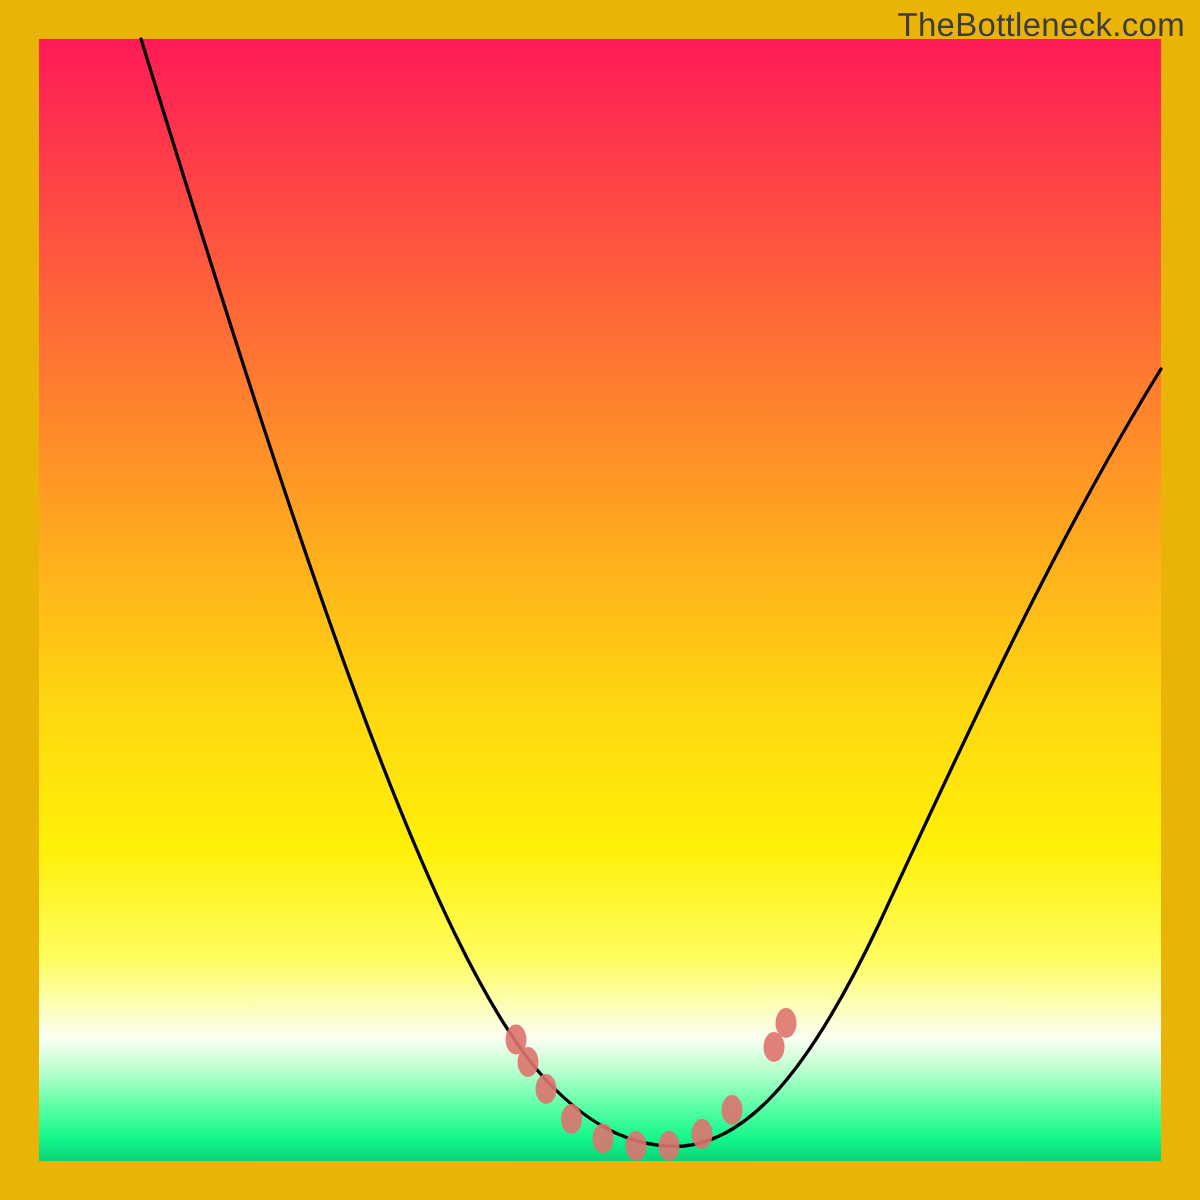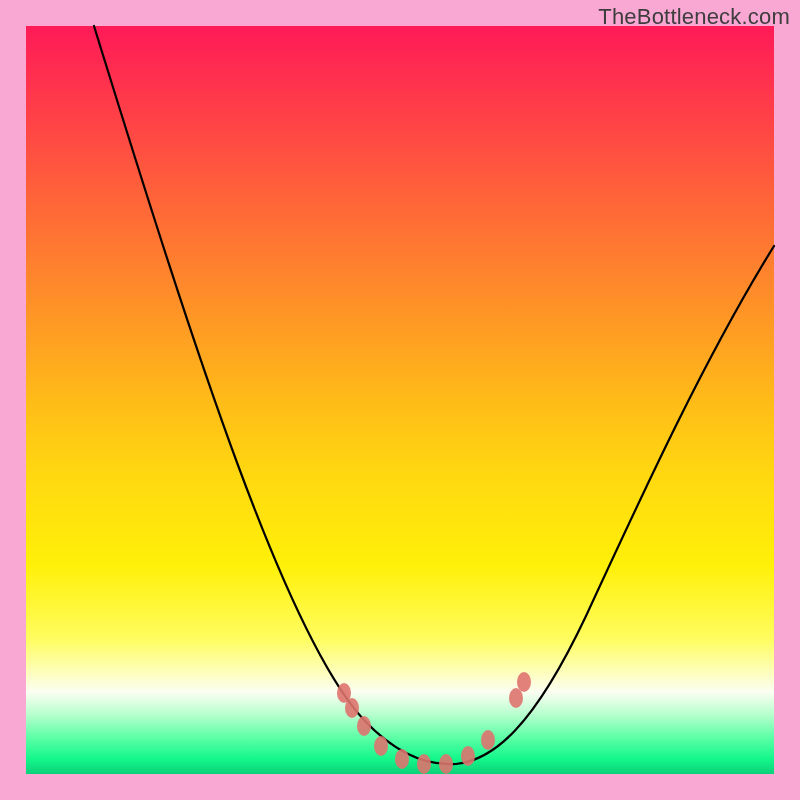--- a/index.html
+++ b/index.html
@@ -7,21 +7,21 @@
     padding: 0;
     width: 800px;
     height: 800px;
     background: #000;
     overflow: hidden;
     font-family: Arial, Helvetica, sans-serif;
   }
   .frame {
     position: absolute;
     inset: 0;
-    background: #f9a8d4;
+    background: #eab308;
   }
   .gradient {
     position: absolute;
     left: 26px;
     top: 26px;
     width: 748px;
     height: 748px;
     background: linear-gradient(
       to bottom,
       #ff1a57 0%,

